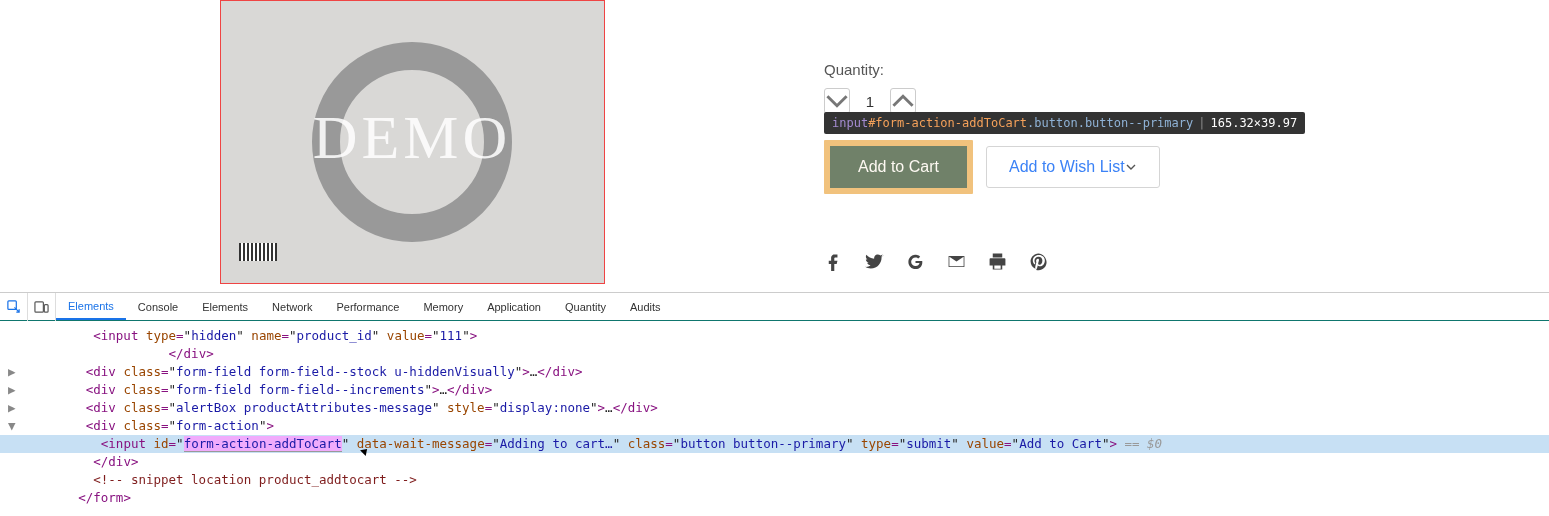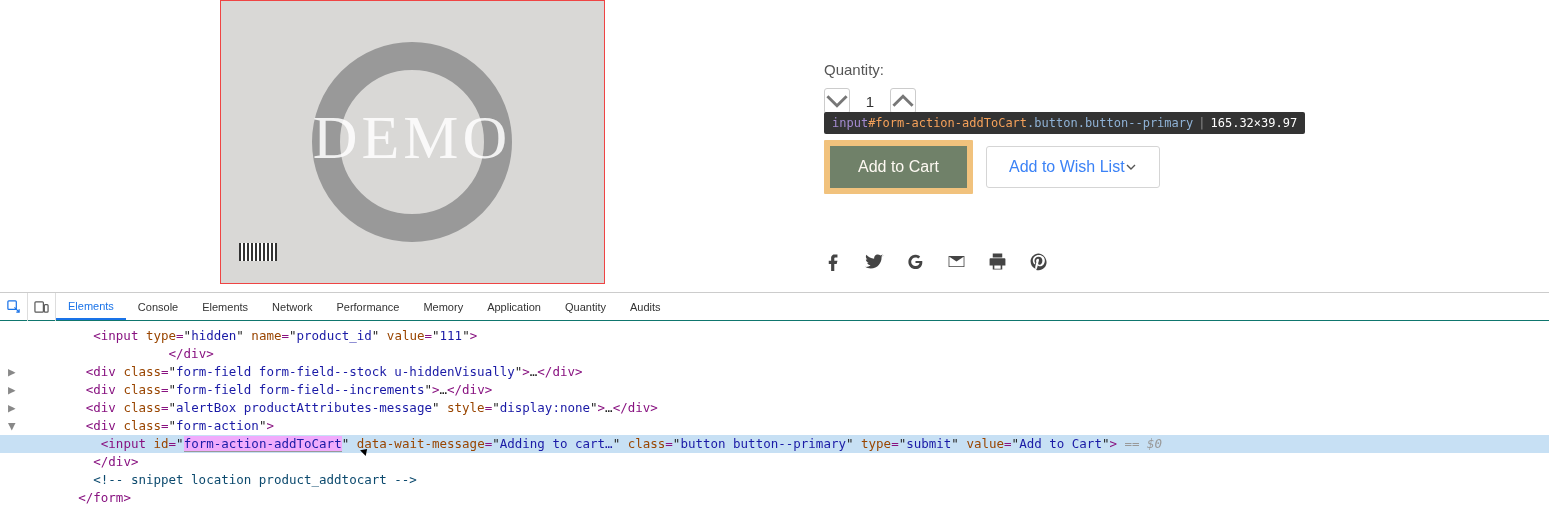--- a/index.html
+++ b/index.html
@@ -48,21 +48,21 @@
 
 .dt-body { flex:1; font-family:Menlo,Consolas,monospace; font-size:12.5px; line-height:18px; padding:6px 0 0 0; overflow:hidden; color:#222; }
 .dom-line { white-space:pre; padding:0 0 0 8px; }
 .dom-line .caret { display:inline-block; width:10px; color:#888; }
 .dom-line.selected { background:#c7e0f4; }
 .tag-punc { color:#881280; }
 .tag-name { color:#881280; }
 .attr-name { color:#994500; }
 .attr-val { color:#1a1aa6; }
 .attr-highlight { background:#f0abfc; border-bottom:1px solid #999; }
-.dom-comment { color:#0c4a6e; }
+.dom-comment { color:#7f1d1d; }
 .sel-marker { color:#999; font-style:italic; }
 .cursor-ptr { position:relative; }
 .cursor-ptr::after { content:""; position:absolute; left:362px; top:12px; width:0; height:0; border-left:6px solid #000; border-top:4px solid transparent; border-bottom:4px solid transparent; transform:rotate(-45deg); }
 </style>
 </head>
 <body>
 
 <div class="page">
   <div class="product-image-wrap">
     <div class="product-image">

